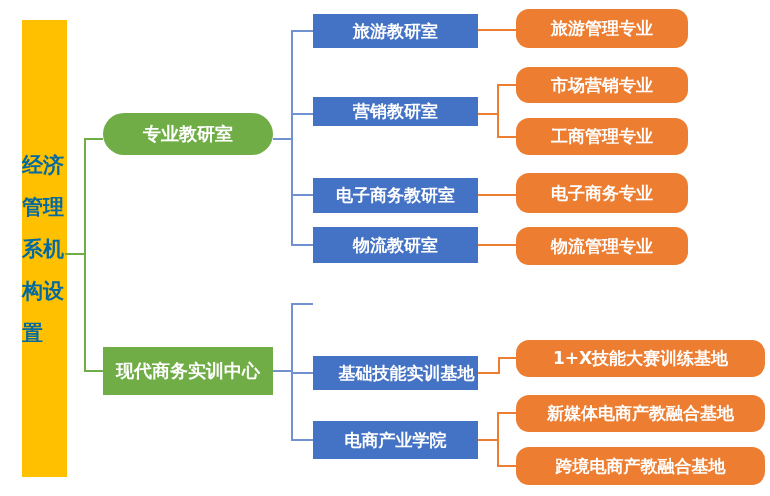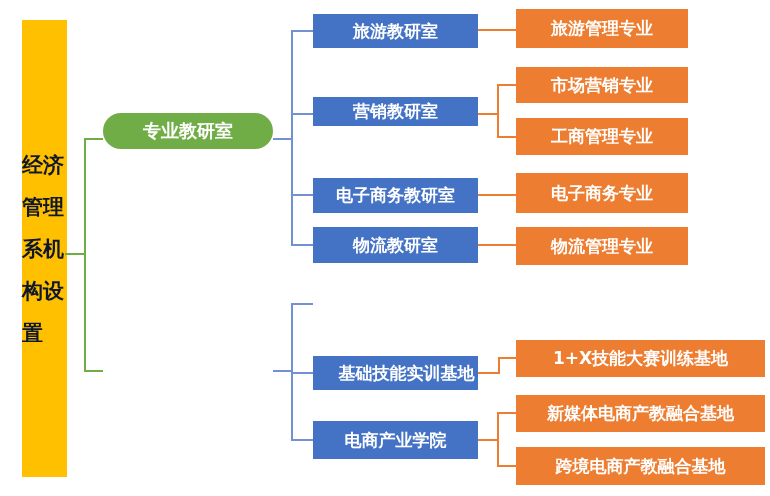--- a/index.html
+++ b/index.html
@@ -6,35 +6,35 @@
   .canvas{
     position:relative;width:770px;height:496px;background:#fff;overflow:hidden;
     font-family:"DejaVu Sans","Liberation Sans",sans-serif;
   }
   .node{
     position:absolute;display:flex;align-items:center;justify-content:center;
     color:#fff;font-weight:bold;box-sizing:border-box;
   }
   .root-node{
     left:22px;top:20px;width:45px;height:457px;
-    background:#FFC000;color:#0f172a;font-size:21px;line-height:42px;
+    background:#FFC000;color:#0369a1;font-size:21px;line-height:42px;
   }
   .root-node span{display:block;width:45px;word-break:break-all;}
   .lvl2{left:103px;width:170px;background:#70AD47;font-size:18px;}
-  .g0{top:113px;height:36px;border-radius:24px;}
+  .g0{top:113px;height:42px;border-radius:24px;}
   .g1{top:347px;height:48px;}
   .lvl3{left:313px;width:165px;background:#4472C4;font-size:17px;}
   .b0{top:14px;height:34px;}
   .b1{top:97px;height:29px;}
   .b2{top:178px;height:35px;}
   .b3{top:227px;height:36px;}
   .b4{top:286px;height:36px;}
   .b5{top:356px;height:34px;padding-left:22px;}
   .b6{top:421px;height:38px;}
-  .lvl4{left:516px;background:#ED7D31;font-size:17px;}
+  .lvl4{left:516px;background:#ED7D31;font-size:17px;border-radius:13px;}
   .narrow{width:172px;}
   .wide{width:249px;}
   .o0{top:9px;height:39px;}
   .o1{top:67px;height:36px;}
   .o2{top:118px;height:37px;}
   .o3{top:173px;height:40px;}
   .o4{top:227px;height:38px;}
   .o5{top:340px;height:37px;}
   .o6{top:395px;height:37px;}
   .o7{top:447px;height:38px;}
@@ -49,20 +49,23 @@
 <body>
 
 <div class="canvas">
 
   <div class="node root-node">
     <span>经济管理系机构设置</span>
   </div>
 
   <div class="node lvl2 g0">
     <span>专业教研室</span>
+  </div>
+  <div class="node lvl2 g1">
+    <span>现代商务实训中心</span>
   </div>
 
   <div class="node lvl3 b0">
     <span>旅游教研室</span>
   </div>
   <div class="node lvl3 b1">
     <span>营销教研室</span>
   </div>
   <div class="node lvl3 b2">
     <span>电子商务教研室</span>

